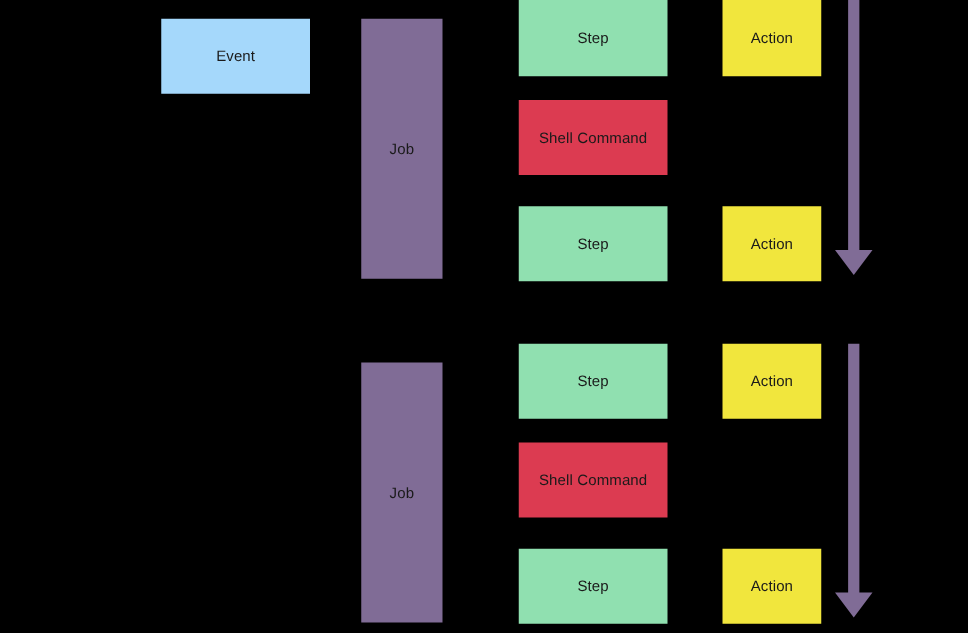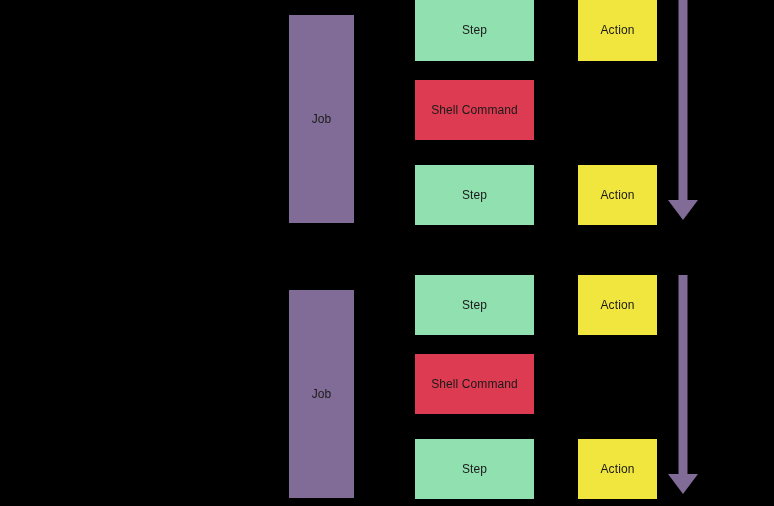--- a/index.html
+++ b/index.html
@@ -36,20 +36,23 @@
   .arrow {
     position: absolute;
     overflow: visible;
   }
 </style>
 </head>
 <body>
 
 <div id="canvas">
 
+  <div class="node" style="left:129px; top:15px; width:119px; height:60px; background:#a5d8fb;">
+    <span class="node-label">Event</span>
+  </div>
 
   <div class="node" style="left:289px; top:15px; width:65px; height:208px; background:#806c96;">
     <span class="node-label">Job</span>
   </div>
 
   <div class="node" style="left:415px; top:0px; width:119px; height:61px; background:#90e0b0;">
     <span class="node-label">Step</span>
   </div>
 
   <div class="node" style="left:415px; top:80px; width:119px; height:60px; background:#dc3b51;">

